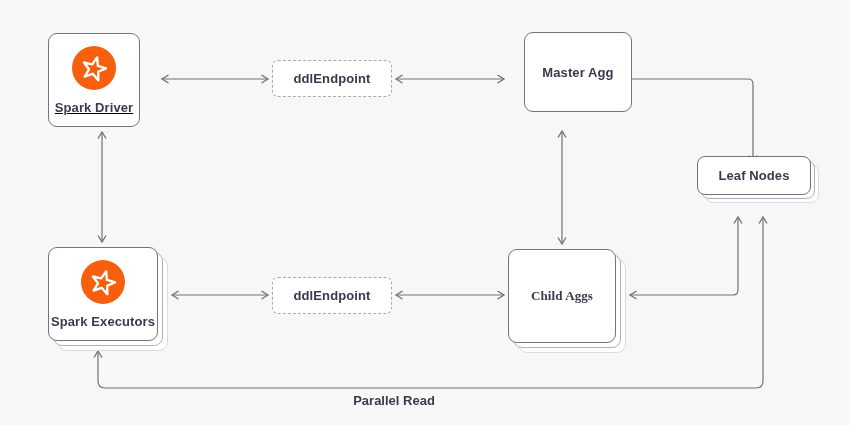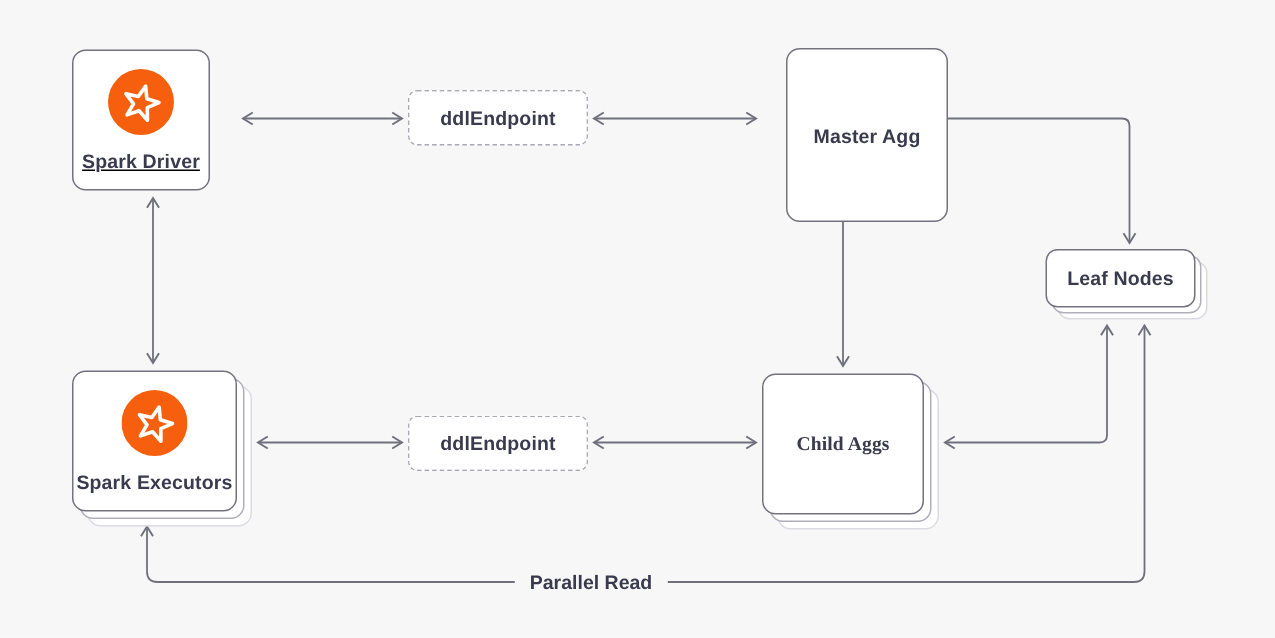--- a/index.html
+++ b/index.html
@@ -30,21 +30,21 @@
 
   .label {
     font-size:13px; font-weight:700; color:#3A3A4E; letter-spacing:.1px;
     white-space:nowrap; text-align:left;
   }
   .icon-wrap { width:44px; height:44px; display:block; }
 
   .floating-label {
     position:absolute; transform:translate(-50%,-50%);
     background:#F7F7F8; padding:0 10px; z-index:3;
-    font-size:13px; font-weight:700; color:#3A3A4E; white-space:nowrap;
+    font-size:13px; font-weight:700; color:#3A3A4E; white-space:nowrap;margin-top:12px;
   }
 </style>
 </head>
 <body>
 
 <div class="canvas">
 
   <svg class="edges" viewBox="0 0 850 425">
     <defs>
       <marker id="ah" viewBox="0 0 10 10" refX="8" refY="5" markerWidth="10" markerHeight="10" markerUnits="userSpaceOnUse" orient="auto-start-reverse">
@@ -75,27 +75,27 @@
       <span class="label">Spark Driver</span>
     </div>
   </div>
 
   <div class="node dashed" style="left:272px; top:60px; width:120px; height:37px;">
     <div class="card">
       <span class="label">ddlEndpoint</span>
     </div>
   </div>
 
-  <div class="node" style="left:508px; top:32px; width:108px; height:116px;padding-left:16px;">
+  <div class="node" style="left:508px; top:32px; width:108px; height:80px;padding-left:16px;">
     <div class="card">
       <span class="label">Master Agg</span>
     </div>
   </div>
 
-  <div class="node leaf stacked" style="left:697px; top:166px; width:100px; height:39px;">
+  <div class="node leaf stacked" style="left:697px; top:156px; width:114px; height:39px;">
     <div class="card">
       <span class="label">Leaf Nodes</span>
     </div>
   </div>
 
   <div class="node stacked" style="left:48px; top:247px; width:110px; height:94px;">
     <div class="card">
       <svg class="icon-wrap" viewBox="0 0 44 44">
         <circle cx="22" cy="22" r="22" fill="#F55F0D"></circle>
         <g transform="translate(22,23) rotate(15)">

